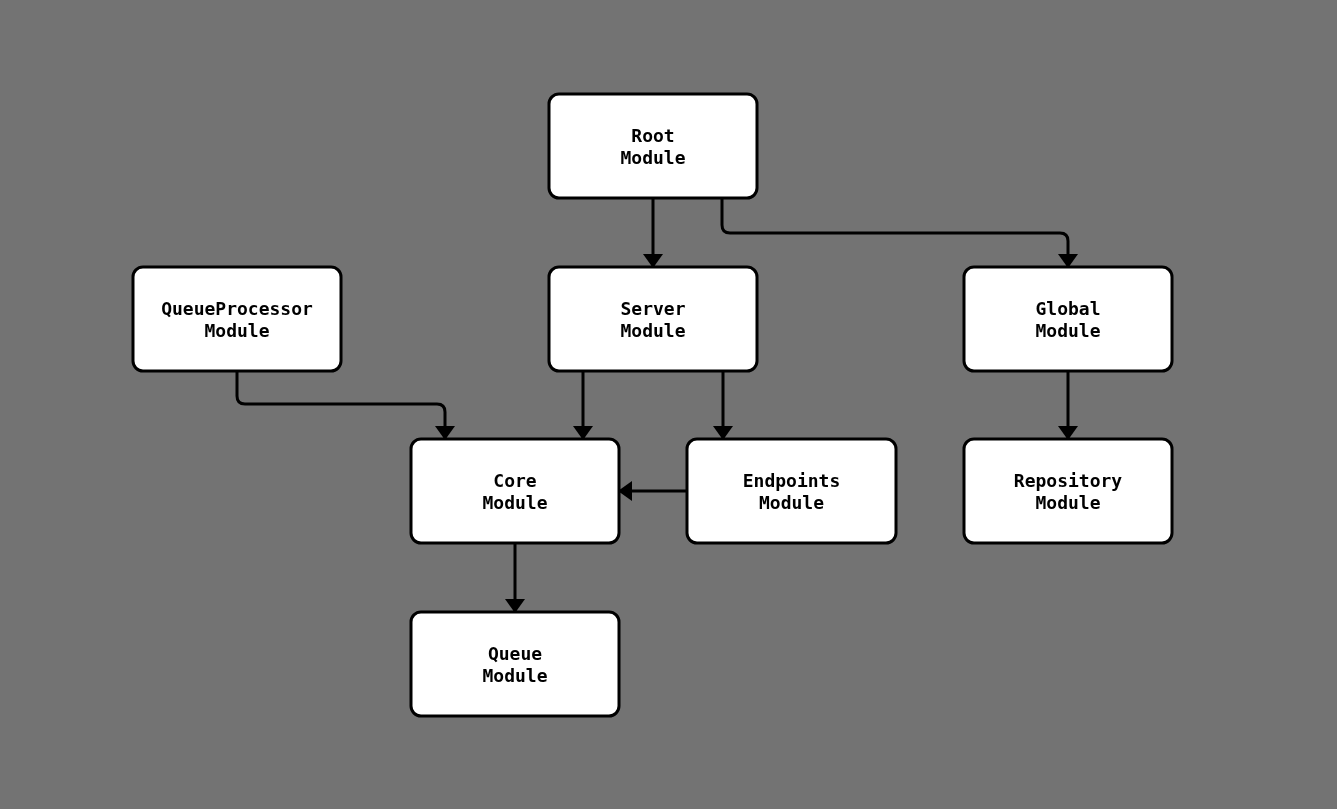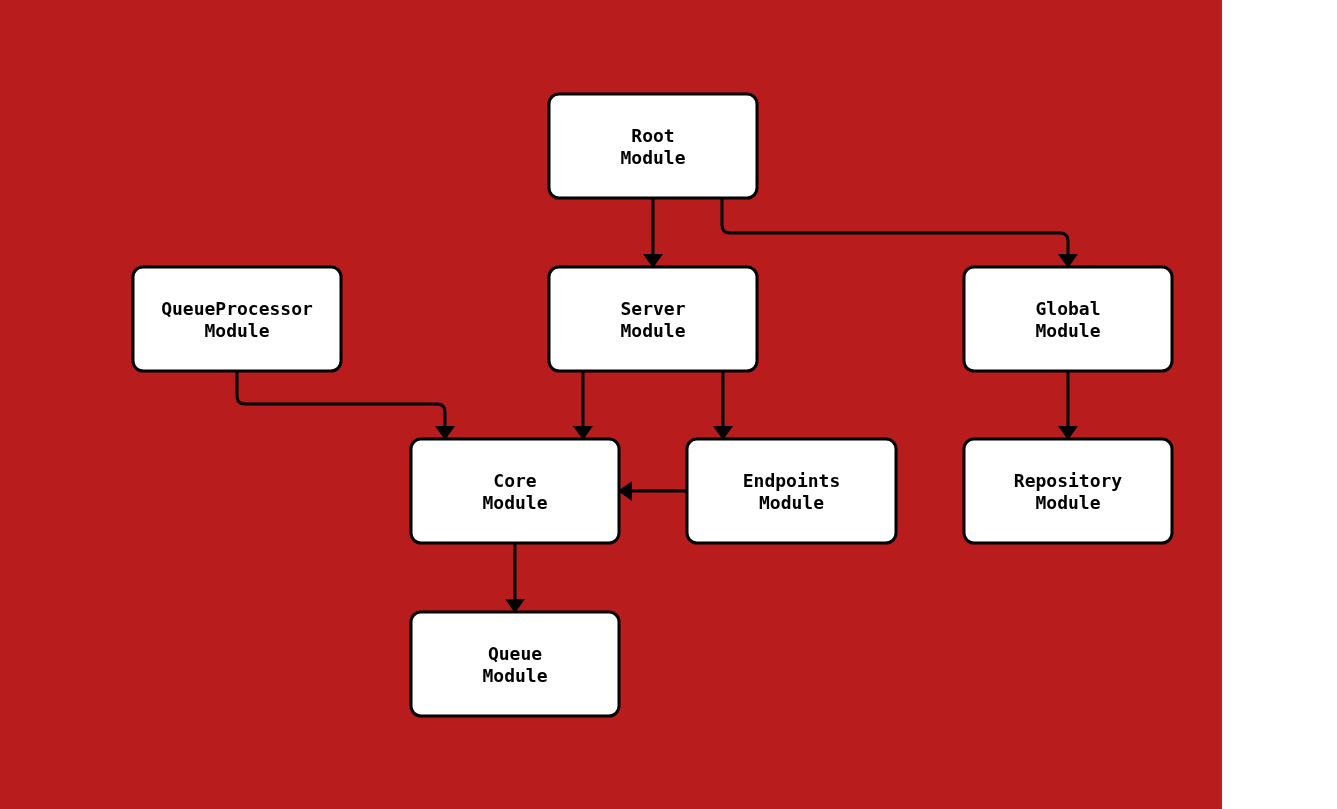--- a/index.html
+++ b/index.html
@@ -2,23 +2,23 @@
 <html><head>
 <meta charset="utf-8">
 <style>
   html, body {
     margin: 0;
     padding: 0;
     background: #ffffff;
   }
   .canvas {
     position: relative;
-    width: 1222px;
+    width: 1337px;
     height: 809px;
-    background: #b91c1c;
+    background: #737373;
     overflow: hidden;
   }
   svg text {
     font-family: "DejaVu Sans Mono", "Liberation Mono", monospace;
     font-weight: bold;
     font-size: 18px;
     fill: #000000;
     text-anchor: middle;
   }
   .node rect {

